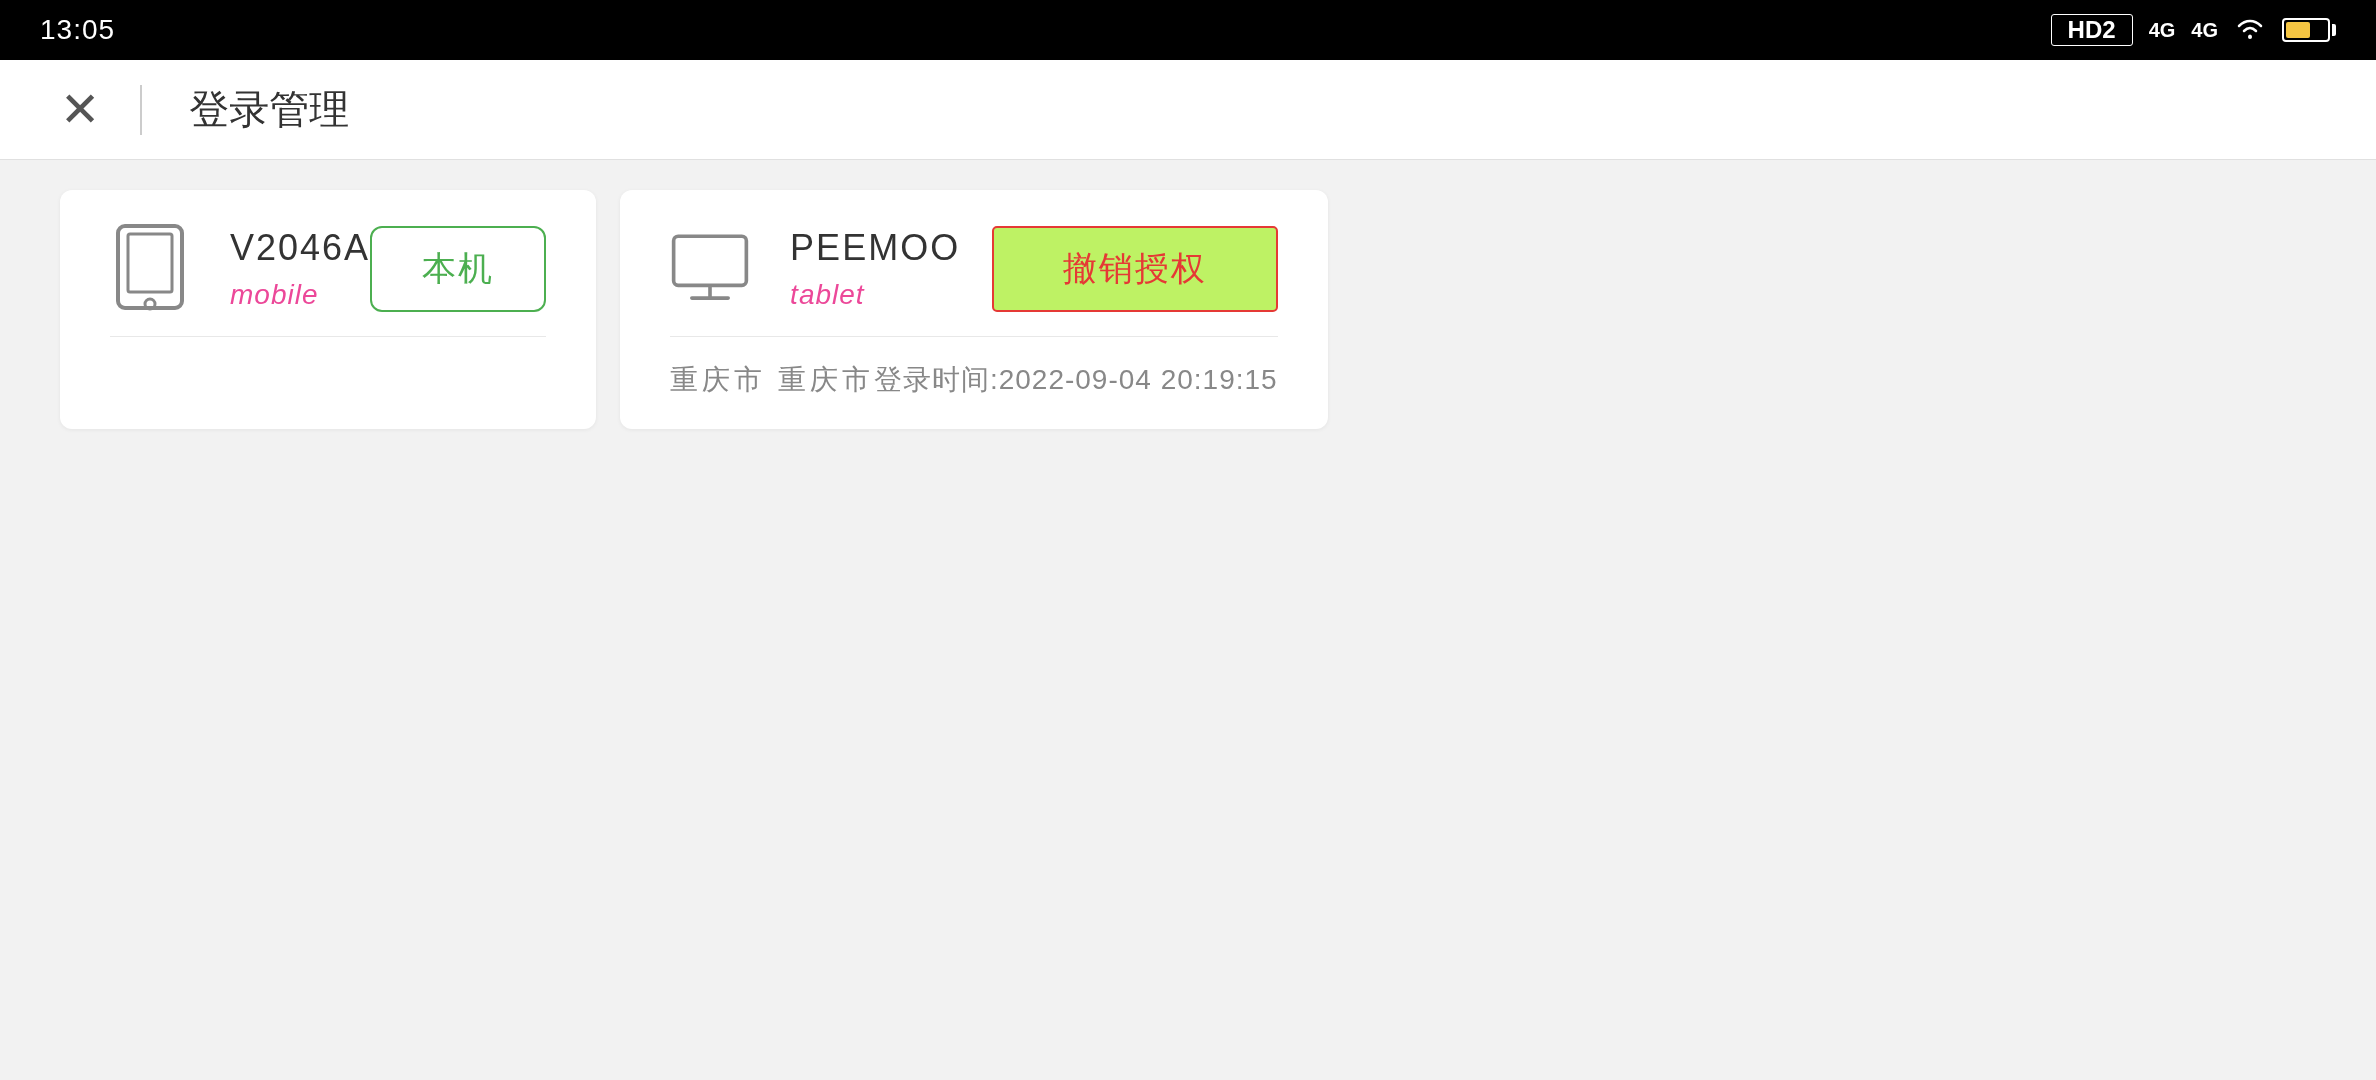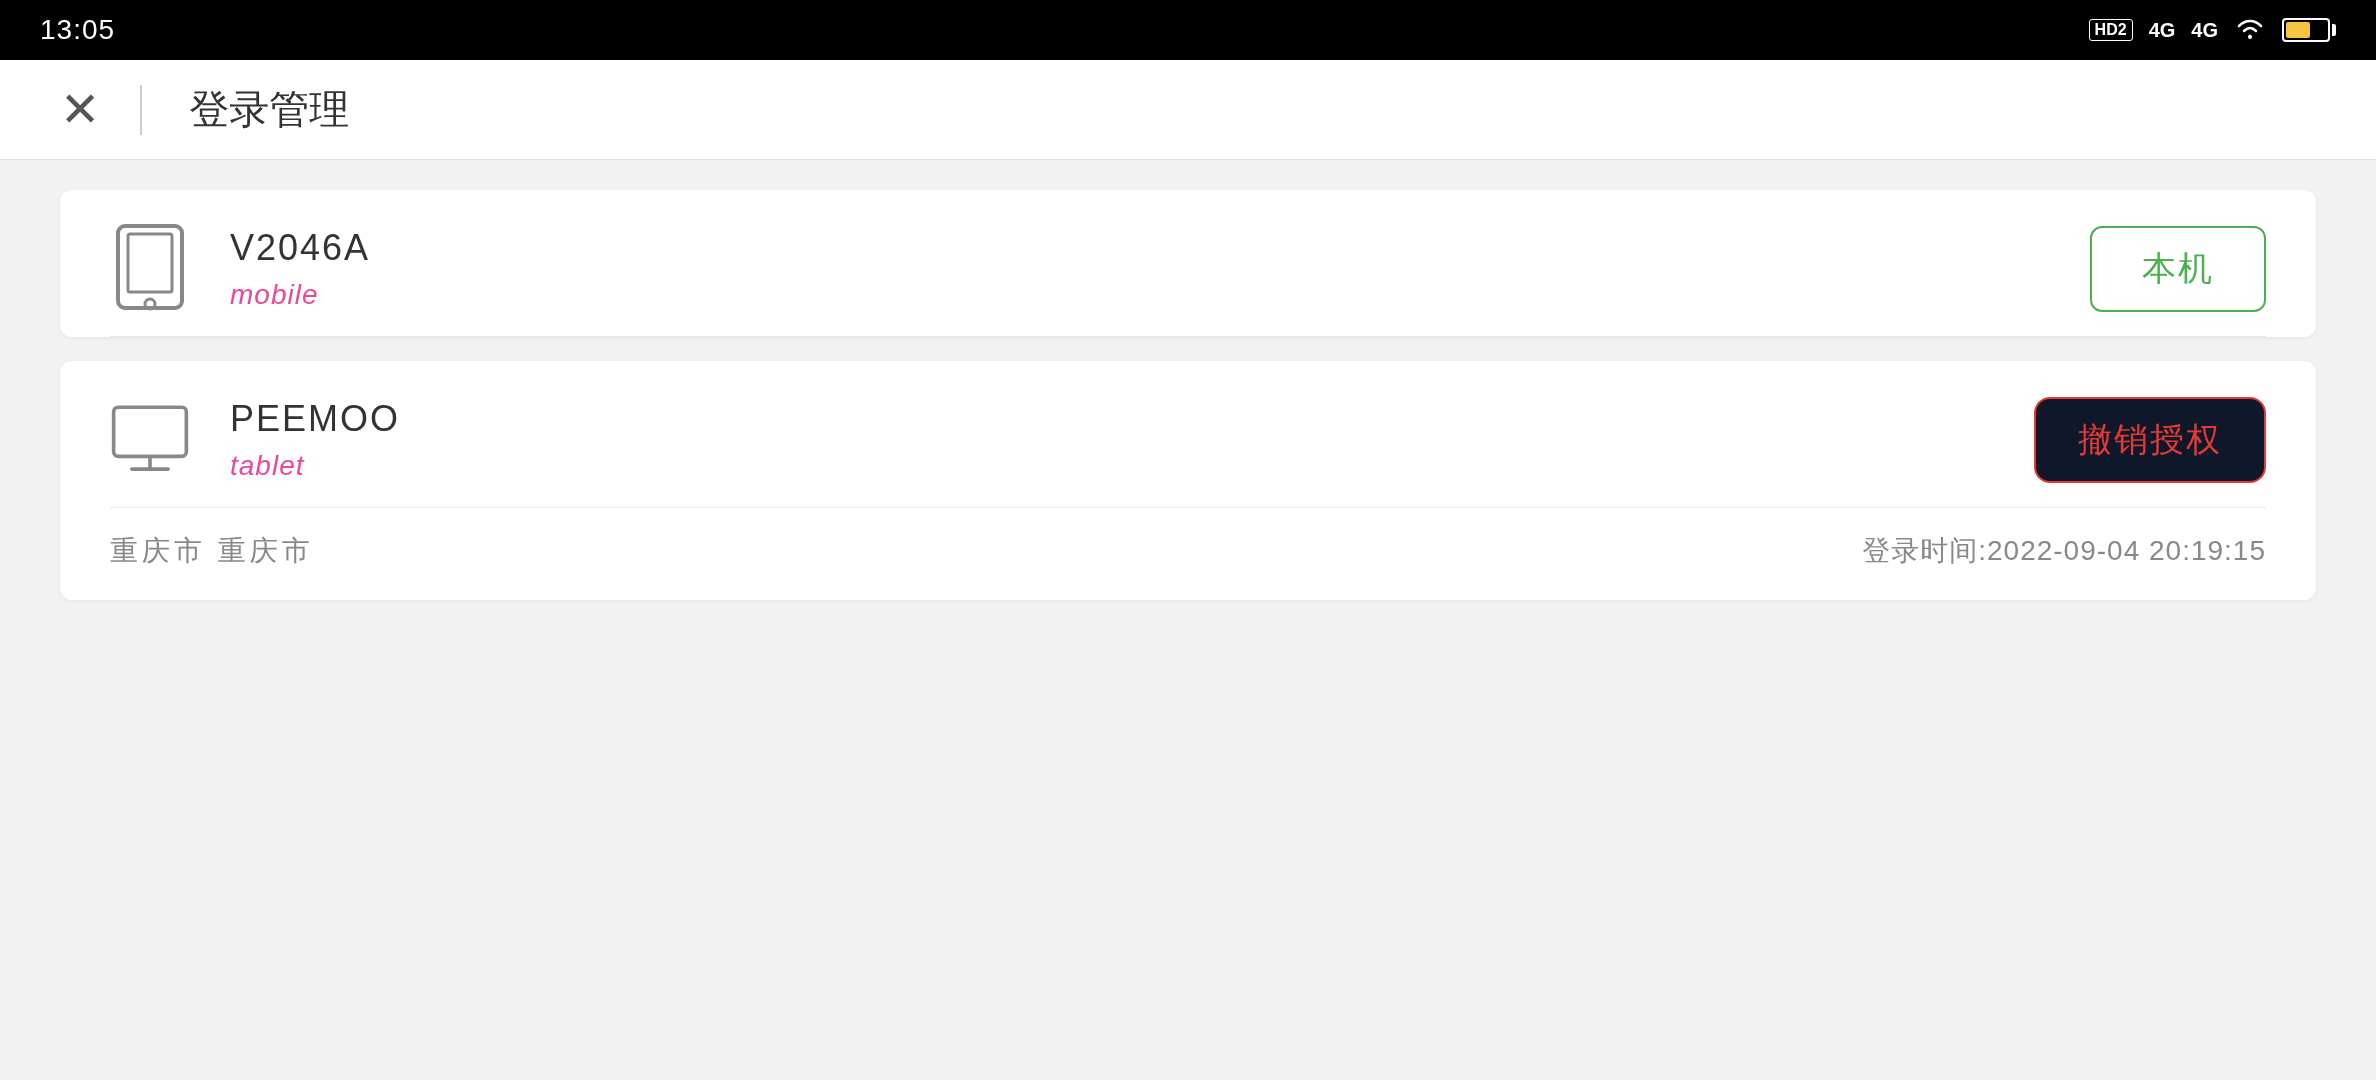--- a/index.html
+++ b/index.html
@@ -107,21 +107,21 @@
       color: #333;
       font-weight: 400;
       margin-left: 7px;
     }
 
     
     .content {
       width: 100%;
       padding: 30px 60px;
       display: flex;
-      flex-direction: column;
+      flex-direction: row;
       gap: 24px;
     }
 
     
     .device-card {
       background: #fff;
       border-radius: 12px;
       padding: 0 50px;
       box-shadow: 0 1px 4px rgba(0,0,0,0.06);
     }
@@ -176,23 +176,23 @@
       padding: 18px 50px;
       font-size: 34px;
       cursor: pointer;
       white-space: nowrap;
       letter-spacing: 2px;
     }
 
     .btn-revoke {
       border: 2px solid #e53935;
       color: #e53935;
-      background: #0f172a;
-      border-radius: 16px;
-      padding: 18px 42px;
+      background: #bef264;
+      border-radius: 5px;
+      padding: 18px 69px;
       font-size: 34px;
       cursor: pointer;
       white-space: nowrap;
       letter-spacing: 2px;
     }
 
     .card-divider {
       height: 1px;
       background: #e8e8e8;
       margin: 0;
@@ -222,21 +222,21 @@
       display: block;
     }
   </style>
 </head>
 <body>
 
 <div class="status-bar">
   <span class="status-time">13:05</span>
   <div class="status-icons">
 
-    <span class="status-icon" style="font-size:16px;font-weight:bold;border:1.5px solid #fff;padding:1px 5px;border-radius:3px;margin-left:17px;">HD2</span>
+    <span class="status-icon" style="font-size:24px;font-weight:bold;border:1.5px solid #fff;padding:1px 16px;border-radius:3px;margin-left:17px;">HD2</span>
 
     <span class="status-icon" style="font-size:20px;font-weight:bold;">4G</span>
 
     <span class="status-icon" style="font-size:20px;font-weight:bold;">4G</span>
 
     <span class="status-icon">
       <svg width="32" height="24" viewBox="0 0 32 24" fill="none">
         <path d="M16 18 Q16 18 16 18" stroke="white" stroke-width="3" stroke-linecap="round"></path>
         <path d="M10 13 Q13 10 16 10 Q19 10 22 13" stroke="white" stroke-width="2.5" stroke-linecap="round" fill="none"></path>
         <path d="M5 8 Q10 3 16 3 Q22 3 27 8" stroke="white" stroke-width="2.5" stroke-linecap="round" fill="none"></path>

